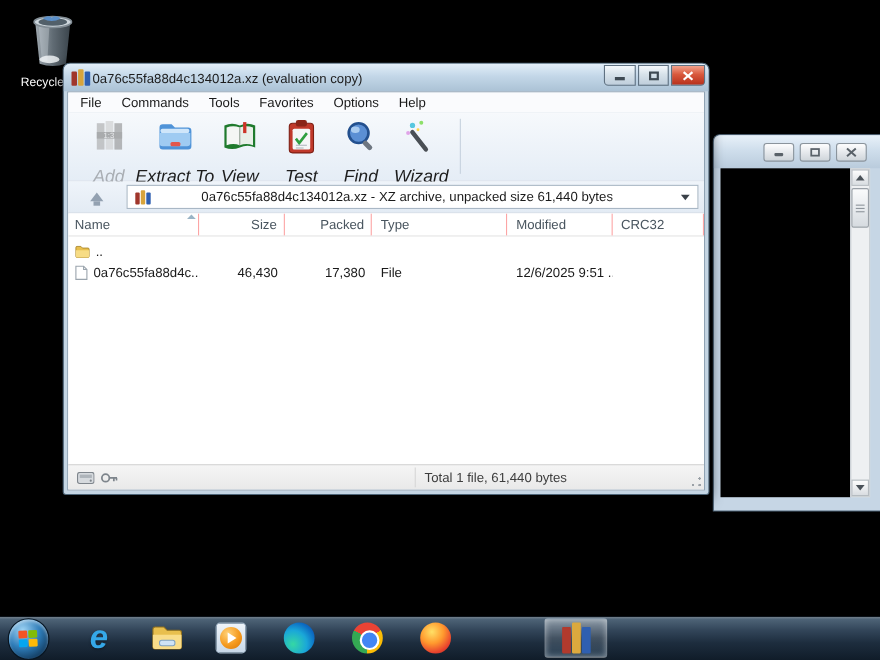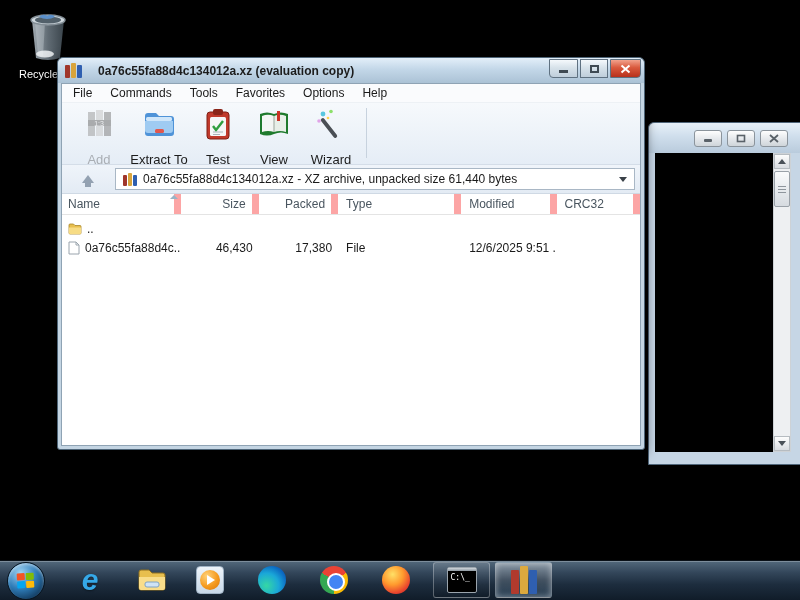--- a/index.html
+++ b/index.html
@@ -31,58 +31,58 @@
   .cs-thumb i { display:block; width:8px; height:1px; background:#8e959c; }
   .tri-up { width:0;height:0;border-left:4px solid transparent;border-right:4px solid transparent;border-bottom:5px solid #4a5158; }
   .tri-down { width:0;height:0;border-left:4px solid transparent;border-right:4px solid transparent;border-top:5px solid #4a5158; }
 
   
   .winrar { position:absolute; left:57px; top:57px; width:588px; height:393px; z-index:3;
     background:#c4d5e3; border:1px solid #4e6578; border-radius:6px 6px 3px 3px;
     box-shadow:0 3px 12px rgba(0,0,0,.7); }
   .titlebar { height:25px; display:flex; align-items:center; padding-left:7px;
     background:linear-gradient(#e3eff9,#c3d7e8 45%,#abc2d5); border-radius:6px 6px 0 0; }
-  .title-text { font-size:12px; color:#1c1c1c; margin-left:16px; white-space:nowrap;font-weight:bold; }
+  .title-text { font-size:12px; color:#1c1c1c; margin-left:2px; white-space:nowrap; }
   .caption-btns { position:absolute; top:1px; right:3px; display:flex; }
   .cap { height:19px; border:1px solid #5f7181; display:flex; align-items:center; justify-content:center; margin-left:2px; }
   .cap-min { width:29px; border-radius:0 0 0 4px; background:linear-gradient(#f5f9fc,#d7e2ea 45%,#bfcedb); }
   .cap-max { width:28px; background:linear-gradient(#f5f9fc,#d7e2ea 45%,#bfcedb); }
   .cap-close { width:31px; border-radius:0 0 4px 0; background:linear-gradient(#f2a28c,#d9593d 45%,#b7301c); }
   .cap-min i { display:block; width:9px; height:3px; background:#3f4a53; margin-top:6px; }
   .cap-max i { display:block; width:9px; height:8px; border:2px solid #3f4a53; }
 
   .win-body { position:absolute; left:3px; right:3px; top:25px; bottom:3px;
     border:1px solid #8fa3b4; background:#fff; display:flex; flex-direction:column; overflow:hidden; }
 
   .menubar { height:19px; background:#fafbfd; border-bottom:1px solid #edf1f5; display:flex; align-items:center; padding-left:2px; }
   .menu-item { font-size:12px; color:#1a1a1a; padding:0 9px; }
 
   .toolbar { height:62px; background:linear-gradient(#f6f9fc,#e5edf6); border-bottom:1px solid #d4dde8;
     display:flex; align-items:stretch; padding:2px 0 0 8px; }
   .tbtn { display:flex; flex-direction:column; align-items:center; justify-content:flex-start; padding-top:3px; }
   .tbtn .ticon { height:36px; display:flex; align-items:center; justify-content:center; }
-  .tbtn .tlabel { font-size:13px; color:#1c1c1c; margin-top:12px; white-space:nowrap; }
+  .tbtn .tlabel { font-size:16px; color:#1c1c1c; margin-top:12px; white-space:nowrap;font-style:italic; }
   .tbtn.disabled .tlabel { color:#a9aeb4; }
   .tbtn.disabled .ticon { filter:grayscale(1); opacity:.55; }
   .tb-sep { width:1px; background:#c7d2de; margin:3px 6px 6px 6px; }
 
   .addressbar { height:29px; background:linear-gradient(#eff4fa,#e3ebf4); border-bottom:1px solid #cfd9e4;
     display:flex; align-items:center; padding:0 5px; }
   .up-btn { width:42px; height:23px; display:flex; align-items:center; justify-content:center; }
   .up-arrow { width:0; height:0; border-left:6px solid transparent; border-right:6px solid transparent; border-bottom:8px solid #93a1b1; position:relative; }
   .up-arrow::after { content:""; position:absolute; left:-3px; top:8px; width:6px; height:4px; background:#93a1b1; }
-  .combo { flex:1; height:22px; margin-left:6px; background:#fff; border:1px solid #a9b7c5; display:flex; align-items:center; padding:0 7px; }
+  .combo { flex:1; height:22px; margin-left:6px; background:#fff; border:1px solid #a9b7c5; display:flex; align-items:center; padding:0 7px;gap:40px; }
   .combo-text { font-size:12px; color:#1a1a1a; margin-left:6px; white-space:nowrap; overflow:hidden; }
   .combo-arrow { margin-left:auto; width:0; height:0; border-left:4px solid transparent; border-right:4px solid transparent; border-top:5px solid #3a4148; }
 
   .filelist { flex:1; background:#fff; position:relative; overflow:hidden; }
   .lrow { display:flex; align-items:center; height:19px; font-size:12px; color:#1a1a1a; }
   .lheader { height:21px; border-bottom:1px solid #e4e4e4; color:#49555f; position:relative; }
   .col { height:100%; display:flex; align-items:center; padding:0 6px; overflow:hidden; white-space:nowrap; }
-  .lheader .col { border-right:7px solid #fca5a5; }
+  .lheader .col { border-right:1px solid #fca5a5; }
   .c-name { width:120px; } .c-size { width:78px; justify-content:flex-end; }
   .c-packed { width:80px; justify-content:flex-end;text-align:center; } .c-type { width:124px; padding-left:8px; }
   .c-mod { width:96px; padding-left:8px; } .c-crc { width:84px; padding-left:8px; }
   .sort-arrow { position:absolute; left:108px; top:1px; width:0; height:0;
     border-left:4px solid transparent; border-right:4px solid transparent; border-bottom:4px solid #9ab4c6; }
   .rowicon { margin-right:5px; flex:0 0 auto; display:flex; }
 
   .statusbar { height:23px; background:linear-gradient(#f5f5f5,#e9e9e9); border-top:1px solid #d2d2d2;
     display:flex; align-items:center; font-size:12px; color:#3d3d3d; position:relative; }
   .st-icons { display:flex; gap:5px; padding:0 8px; align-items:center; }
@@ -251,41 +251,51 @@
                 <path d="M3 8 q0-3 3-3 h8 l3 3 h12 q3 0 3 3 v14 q0 3 -3 3 H6 q-3 0 -3 -3 Z" fill="#4f93d8"></path>
                 <path d="M3 13 h28 v9 q0 3 -3 3 H6 q-3 0 -3 -3 Z" fill="#9fcbf2"></path>
                 <rect x="4" y="9" width="26" height="4" rx="1.5" fill="#cfe6fa"></rect>
                 <rect x="13" y="21" width="9" height="4" rx="1.5" fill="#e2574d"></rect>
               </svg>
           </span>
             <span class="tlabel">Extract To</span>
         </div>
         <div class="tbtn" style="width:56px">
           <span class="ticon">
+            <svg width="34" height="32" viewBox="0 0 34 32">
+                <path d="M3 6 q7 -3 14 0 q7 -3 14 0 v20 q-7 -3 -14 0 q-7 3 -14 0 Z" fill="#1f7a2d"></path>
+                <path d="M5 8 q6 -2.4 12 0 v16 q-6 -2 -12 0 Z" fill="#f4f6f4"></path>
+                <path d="M17 8 q6 -2.4 12 0 v16 q-6 -2 -12 0 Z" fill="#e8efe8"></path>
+                <path d="M17 8 v16" stroke="#9aa59a" stroke-width="1"></path>
+                <rect x="20" y="3" width="3" height="10" fill="#cc3327"></rect>
+              </svg>
+          </span>
+            <span class="tlabel">View</span>
+        </div>
+        <div class="tbtn" style="width:56px">
+          <span class="ticon">
             <svg width="30" height="32" viewBox="0 0 30 32">
                 <rect x="4" y="4" width="22" height="27" rx="3" fill="#c0392b" stroke="#7e1f14" stroke-width="1"></rect>
                 <rect x="10" y="1" width="10" height="6" rx="2" fill="#8a2418"></rect>
                 <rect x="7" y="9" width="16" height="19" rx="1.5" fill="#f5f6f7"></rect>
                 <path d="M10 18 l3 4 l7 -9" stroke="#2f9e3f" stroke-width="2.4" fill="none"></path>
                 <path d="M10 24 h10 M10 26.5 h7" stroke="#aab2ba" stroke-width="1"></path>
               </svg>
           </span>
             <span class="tlabel">Test</span>
         </div>
-        <div class="tbtn" style="width:56px">
-          <span class="ticon">
-            <svg width="34" height="32" viewBox="0 0 34 32">
-                <path d="M3 6 q7 -3 14 0 q7 -3 14 0 v20 q-7 -3 -14 0 q-7 3 -14 0 Z" fill="#1f7a2d"></path>
-                <path d="M5 8 q6 -2.4 12 0 v16 q-6 -2 -12 0 Z" fill="#f4f6f4"></path>
-                <path d="M17 8 q6 -2.4 12 0 v16 q-6 -2 -12 0 Z" fill="#e8efe8"></path>
-                <path d="M17 8 v16" stroke="#9aa59a" stroke-width="1"></path>
-                <rect x="20" y="3" width="3" height="10" fill="#cc3327"></rect>
-              </svg>
-          </span>
-            <span class="tlabel">View</span>
+        <div class="tbtn" style="width:52px">
+          <span class="ticon">
+            <svg width="32" height="32" viewBox="0 0 32 32">
+                <circle cx="14" cy="13" r="9" fill="#5b8fd4" stroke="#23508e" stroke-width="2.4"></circle>
+                <ellipse cx="11" cy="10" rx="4" ry="3" fill="#a9cbf0"></ellipse>
+                <rect x="20.2" y="19" width="10" height="4.6" rx="2" transform="rotate(45 20.2 19)" fill="#6e7680"></rect>
+              </svg>
+          </span>
+            <span class="tlabel">Find</span>
         </div>
         <div class="tbtn" style="width:58px">
           <span class="ticon">
             <svg width="32" height="32" viewBox="0 0 32 32">
                 <rect x="12" y="8" width="4" height="24" rx="2" transform="rotate(-38 14 20)" fill="#4a4f55"></rect>
                 <circle cx="8" cy="6" r="2.4" fill="#58c7e0"></circle>
                 <circle cx="16" cy="3.5" r="1.8" fill="#8de06a"></circle>
                 <circle cx="4" cy="13" r="1.8" fill="#e0a4e8"></circle>
                 <circle cx="13" cy="10" r="1.3" fill="#ffd54a"></circle>
               </svg>
@@ -346,20 +356,36 @@
             <span>0a76c55fa88d4c...</span>
           </div>
           <div class="col c-size">46,430</div>
           <div class="col c-packed">17,380</div>
           <div class="col c-type">File</div>
           <div class="col c-mod">12/6/2025 9:51 ...</div>
           <div class="col c-crc"></div>
         </div>
       </div>
 
+      <div class="statusbar">
+        <div class="st-icons">
+          <svg width="16" height="11" viewBox="0 0 16 11">
+              <rect x="0.5" y="0.5" width="15" height="10" rx="2" fill="#d6dade" stroke="#7e858c"></rect>
+              <rect x="2.5" y="2.5" width="11" height="3" fill="#aeb4ba"></rect>
+              <circle cx="12.5" cy="8" r="1" fill="#7e858c"></circle>
+            </svg>
+          <svg width="16" height="11" viewBox="0 0 16 11">
+              <circle cx="5" cy="5.5" r="3.4" fill="none" stroke="#7e858c" stroke-width="1.6"></circle>
+              <path d="M8.4 5.5 h7 M12.5 5.5 v3 M15 5.5 v2.4" stroke="#7e858c" stroke-width="1.6"></path>
+            </svg>
+        </div>
+        <div class="st-sep"></div>
+        <div class="st-text">Total 1 file, 61,440 bytes</div>
+        <div class="grip"></div>
+      </div>
     </div>
   </div>
 
   <div class="taskbar">
     <div class="orb">
       <span class="flag">
           <i class="f1"></i>
           <i class="f2"></i>
           <i class="f3"></i>
           <i class="f4"></i>
@@ -386,23 +412,20 @@
   <div class="task-icon" style="left:256px">
       <span class="edge-icon"></span>
     </div>
   <div class="task-icon" style="left:318px">
       <span class="chrome-icon"></span>
     </div>
   <div class="task-icon" style="left:380px">
       <span class="ff-icon"></span>
     </div>
 
-  <div class="task-btn" style="left:433px">
-    <span class="term-icon"><span class="tbar"></span><span>C:\_</span></span>
-  </div>
   <div class="task-btn active" style="left:495px">
     <span class="rar-books">
       <i style="width:8px;height:24px;background:#b13a2d"></i>
         <i style="width:8px;height:28px;background:#dca93e;margin:0 1px;position:relative"></i>
         <i style="width:8px;height:24px;background:#2f5fb0"></i>
     </span>
   </div>
 
   <div class="tray"></div>
   <span class="tray-chevron"></span>

